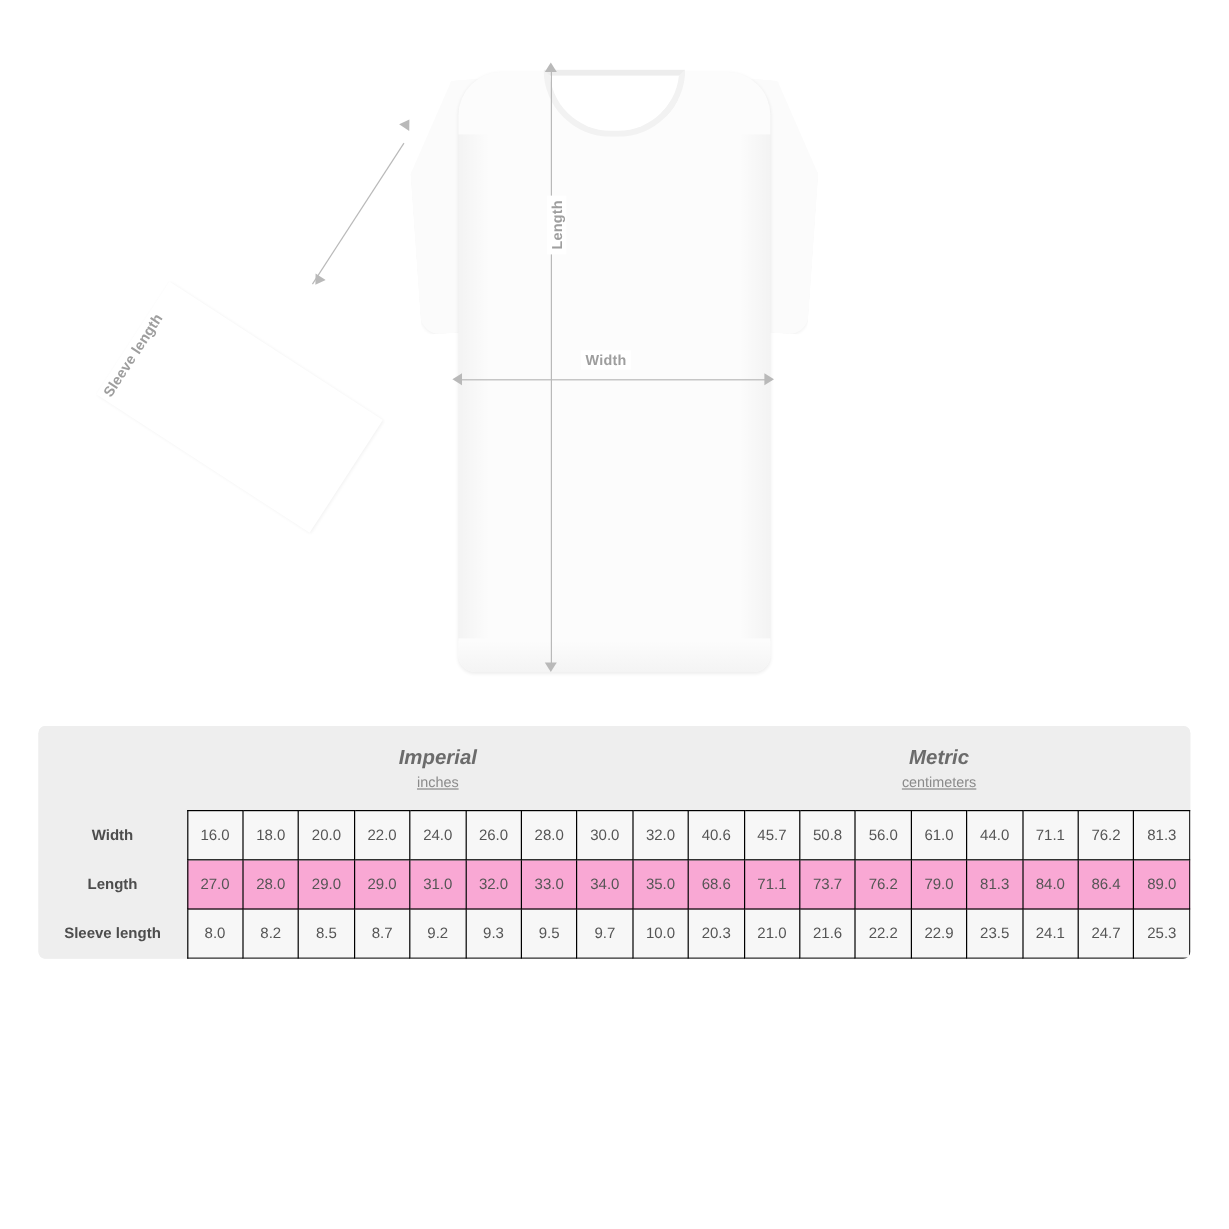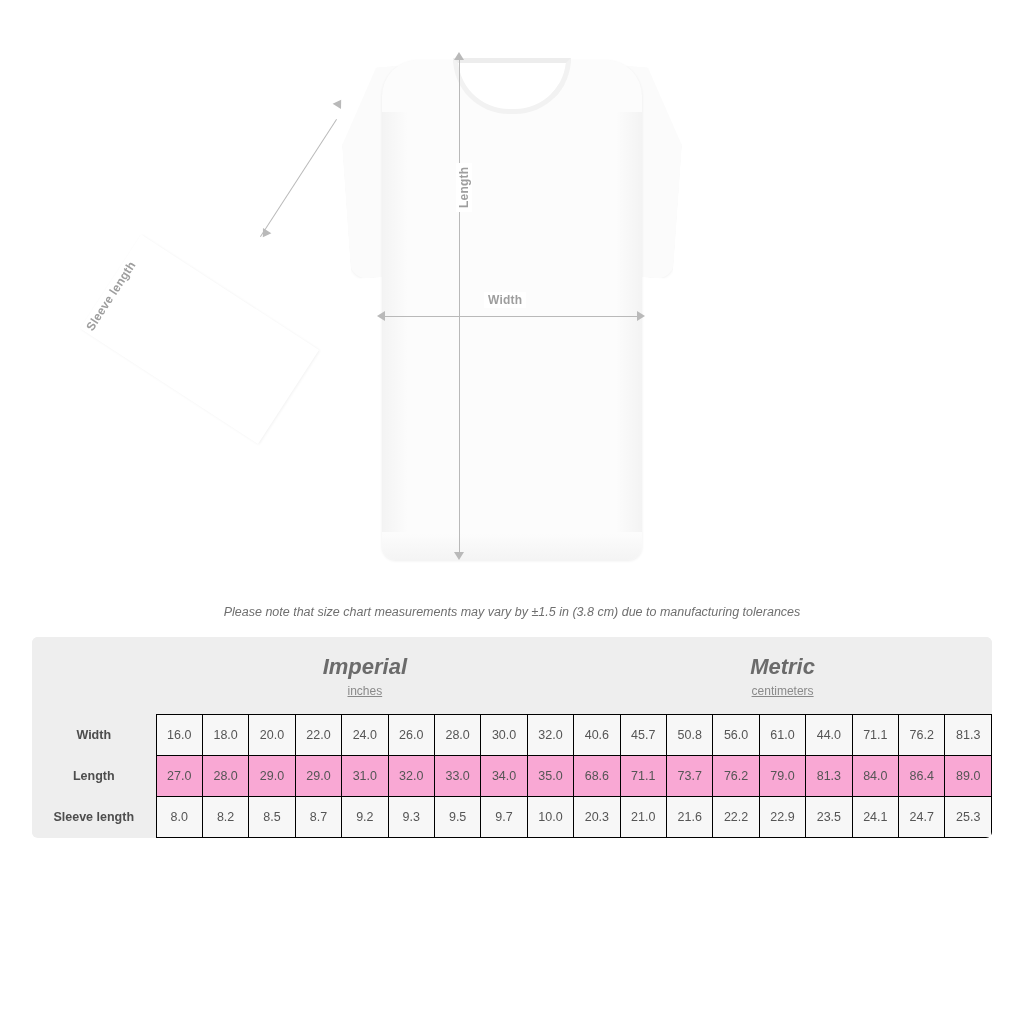--- a/index.html
+++ b/index.html
@@ -185,21 +185,21 @@
     font-weight: normal;
     font-size: 12.5px;
     color: #555555;
   }
   .unit-head td {
     padding: 16px 0 16px 0;
     background: #eeeeee;
     border: none;
   }
   .unit-title {
-    font-size: 22px;
+    font-size: 17px;
     font-style: italic;
     font-weight: bold;
     color: #6b6b6b;
     line-height: 1.25;
   }
   .unit-sub {
     font-size: 12px;
     color: #8a8a8a;
     font-style: normal;
     margin-top: 3px;
@@ -259,21 +259,20 @@
   <div class="arrowhead right" style="left:637px; top:311px;"></div>
   <div class="guide-label width">Width</div>
 
   <div class="guide v" style="left:298px; top:108px; height:140px; transform:rotate(33deg); transform-origin:center;"></div>
   <div class="arrowhead up" style="left:334px; top:99px; transform:rotate(33deg);"></div>
   <div class="arrowhead down" style="left:260px; top:230px; transform:rotate(33deg);"></div>
   <div class="guide-label sleeve">Sleeve length</div>
 </div>
 
 <div class="heading">
-  <div class="subtitle">Please note that size chart measurements may vary by ±1.5 in (3.8 cm) due to manufacturing tolerances</div>
 </div>
 
 <div class="table-wrap">
   <table class="size-chart">
     <colgroup>
       <col class="labelcol">
     </colgroup>
     <tbody id="table-body">
       <tr class="unit-head">
         <td></td>

